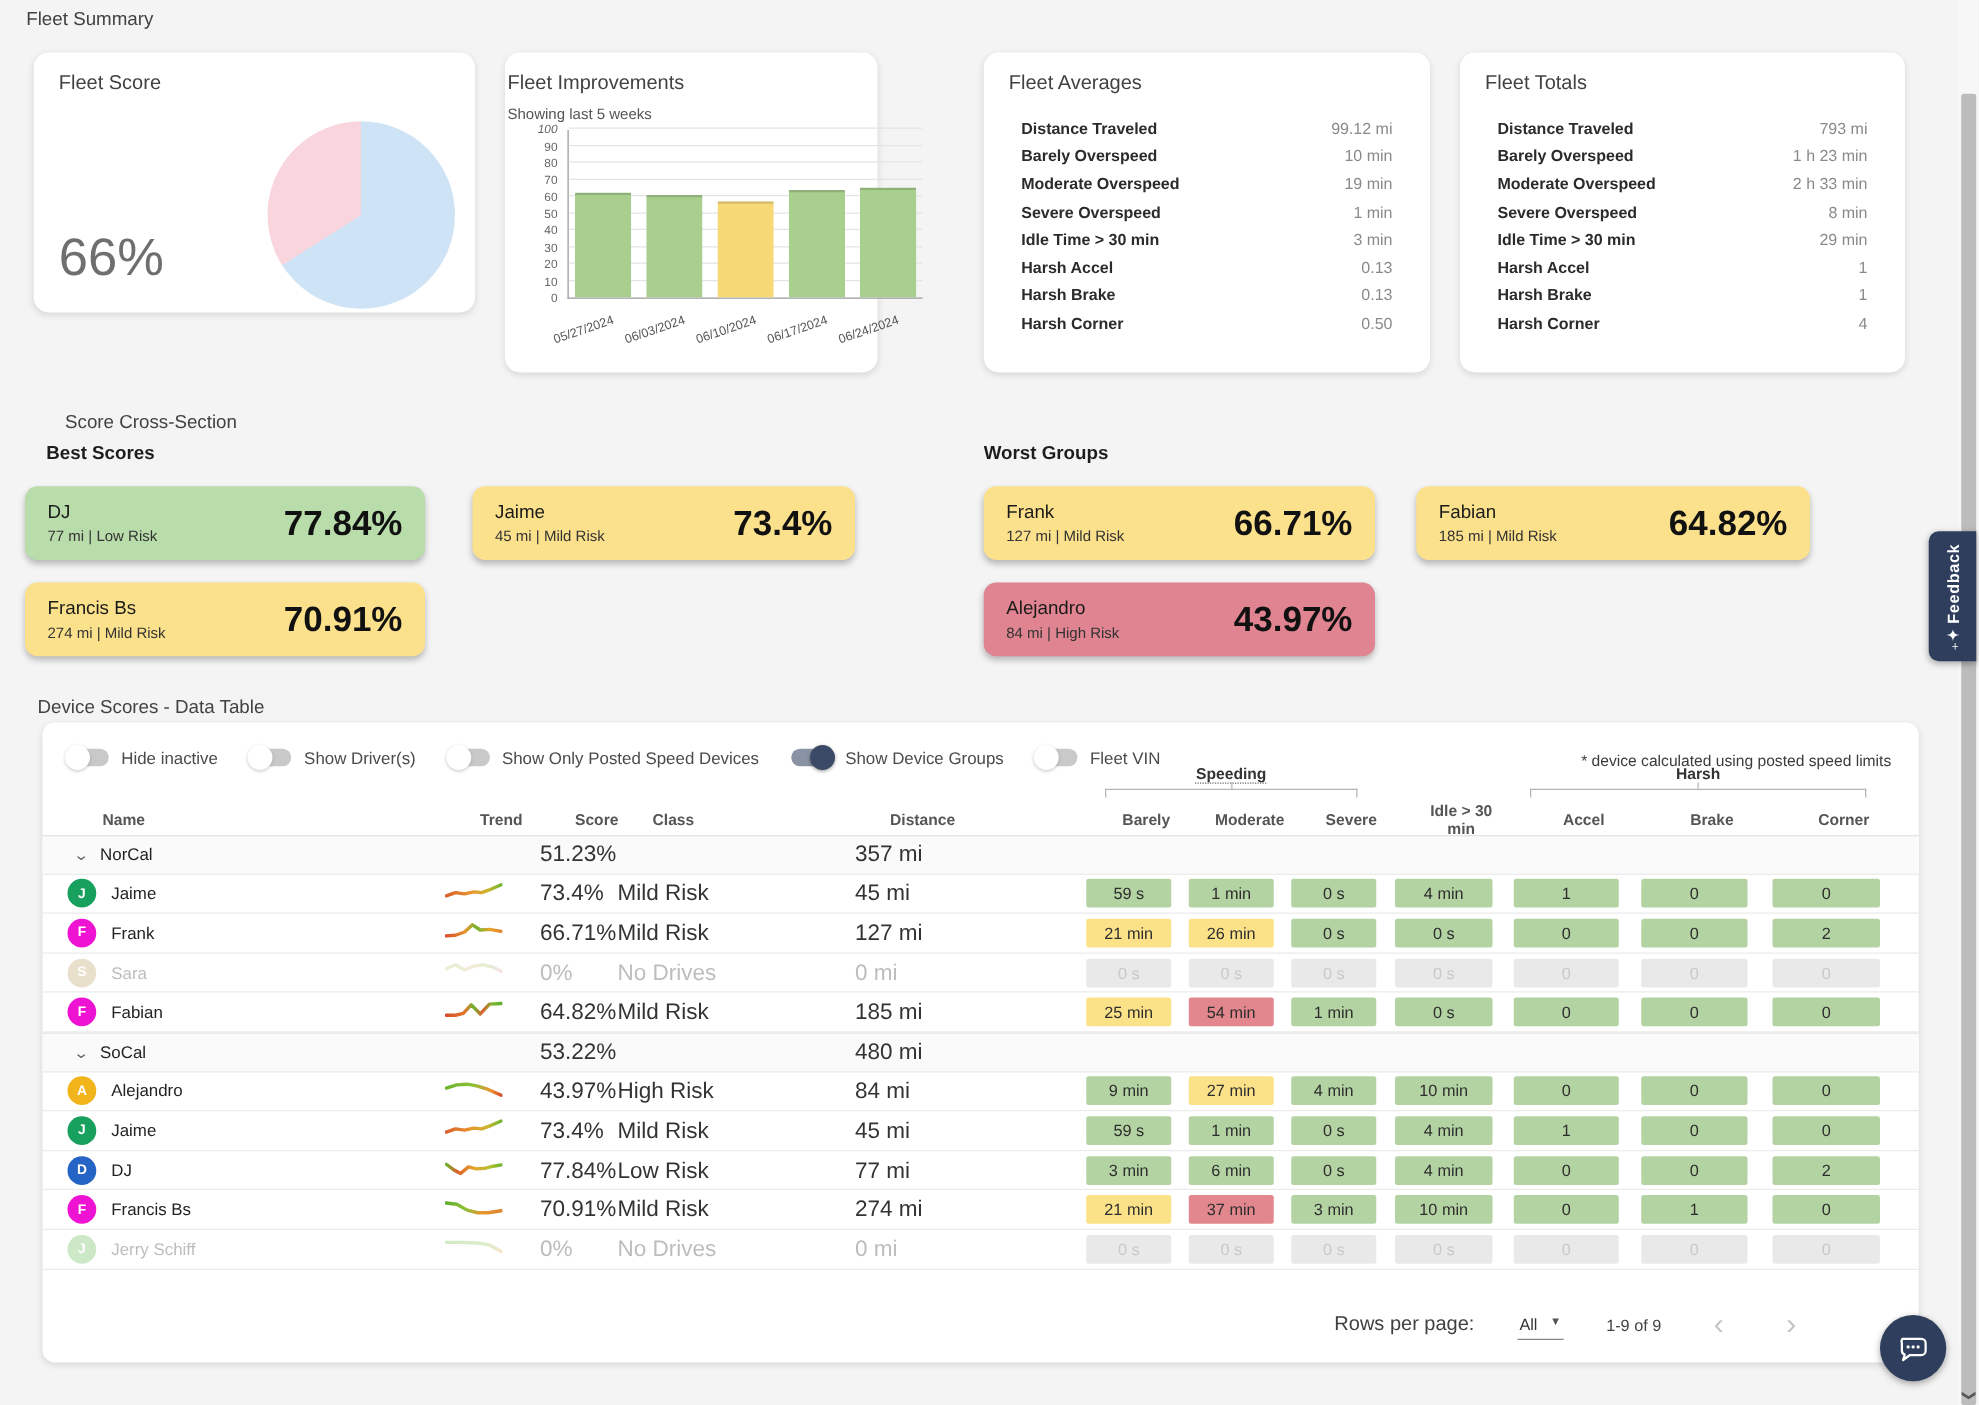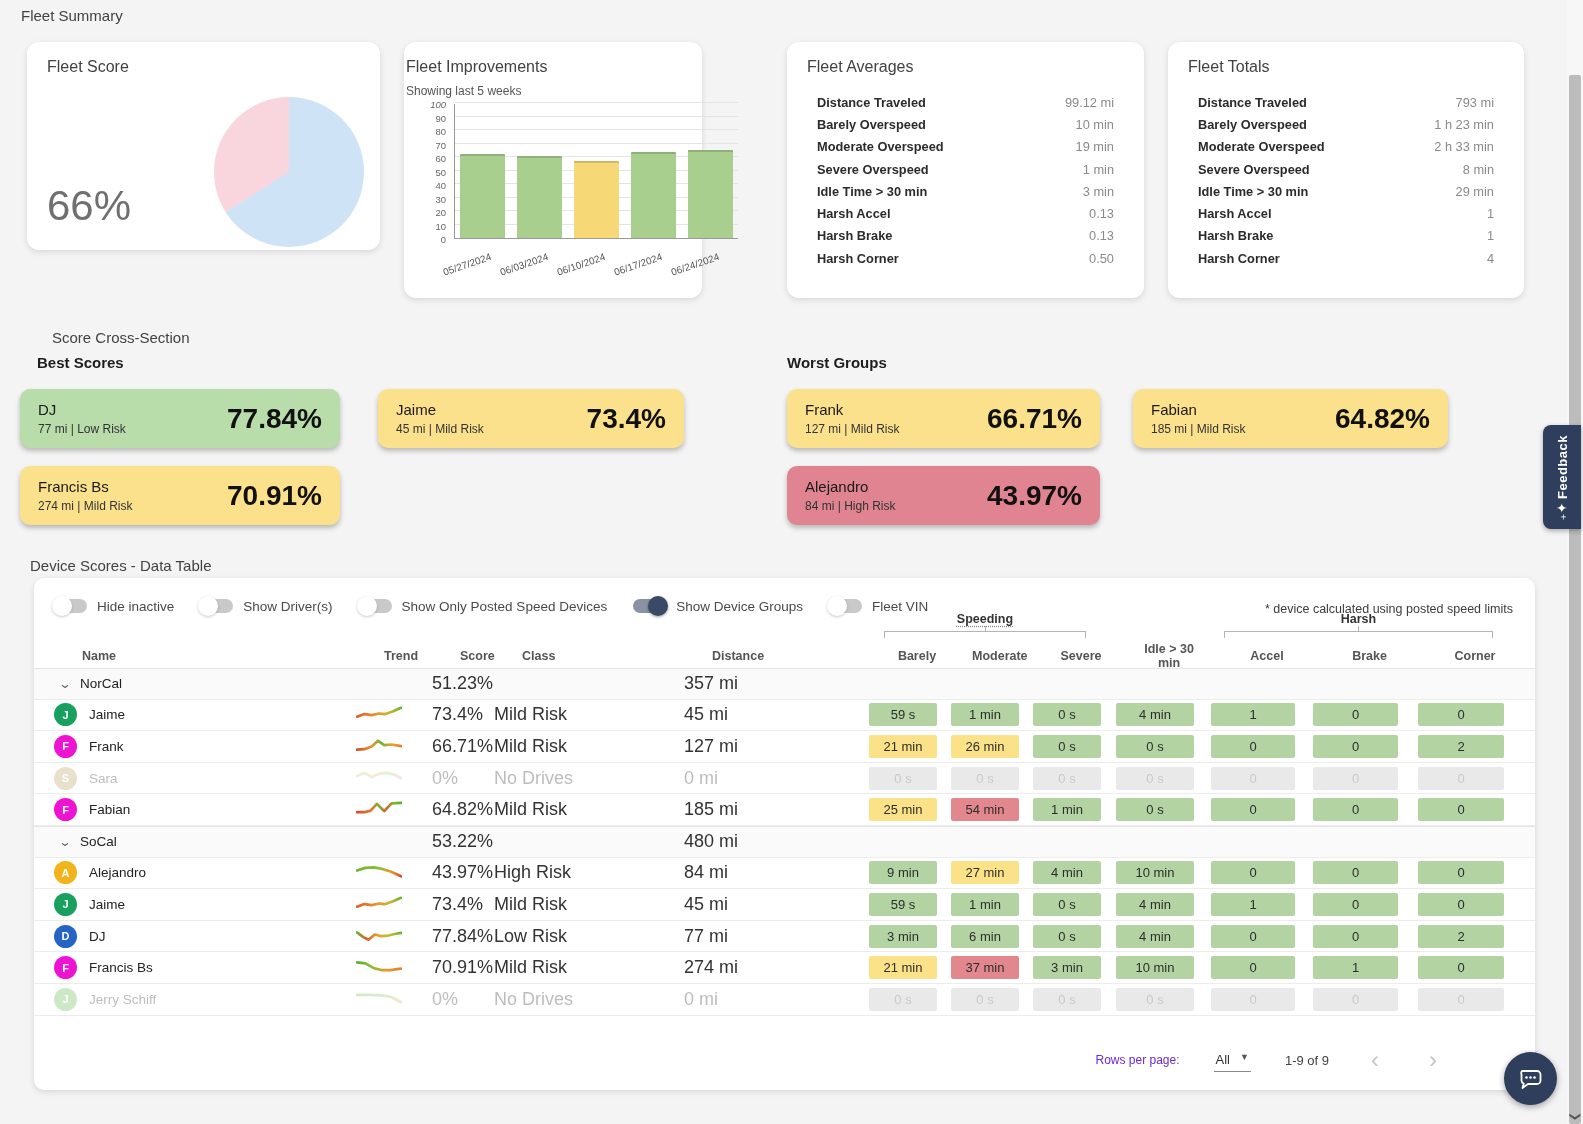--- a/index.html
+++ b/index.html
@@ -86,21 +86,21 @@
   .pill { width:82%; max-width:86px; height:23px; border-radius:2px; font-size:13px; display:flex; align-items:center; justify-content:center; color:#2d2d2d; }
   .pill.g { background:#b4d3a3; }
   .pill.y { background:#fbe289; }
   .pill.r { background:#e2878e; }
   .pill.n { background:#e9e9e9; color:#c9c9c9; }
   .trow.faded .d-name, .trow.faded .cell-txt { color:#bdbdbd; }
   .trow.faded .avatar { opacity:.55; }
   .trow.faded svg { opacity:.5; }
 
   .pagination { position:absolute; right:90px; bottom:18px; display:flex; align-items:center; gap:34px; }
-  .pg-label { font-size:12px; color:#6d28d9; }
+  .pg-label { font-size:16px; color:#404040; }
   .pg-select { display:flex; gap:10px; font-size:13px; color:#333; border-bottom:1px solid #888; padding:4px 2px; cursor:pointer; }
   .pg-caret { font-size:9px; color:#555; }
   .pg-range { font-size:13px; color:#424242; }
   .pg-btn { font-size:24px; color:#c4c4c4; background:none; border:none; cursor:pointer; line-height:1; padding:0 8px; }
 
   
   .feedback-tab { position:absolute; right:2px; top:425px; width:38px; height:104px; background:#2e3e5c; border-radius:8px 0 0 8px; z-index:40; display:flex; flex-direction:column; align-items:center; justify-content:center; gap:6px; cursor:pointer; box-shadow:0 2px 5px rgba(0,0,0,.3); }
   .feedback-text { writing-mode:vertical-rl; transform:rotate(180deg); color:#fff; font-size:13px; font-weight:bold; letter-spacing:.5px; }
   .feedback-spark { color:#fff; font-size:13px; transform:rotate(90deg); }
   .chat-fab { position:absolute; left:1504px; top:1052px; width:53px; height:53px; border-radius:50%; background:#2e3e5c; z-index:41; display:flex; align-items:center; justify-content:center; cursor:pointer; box-shadow:0 2px 6px rgba(0,0,0,.35); }

